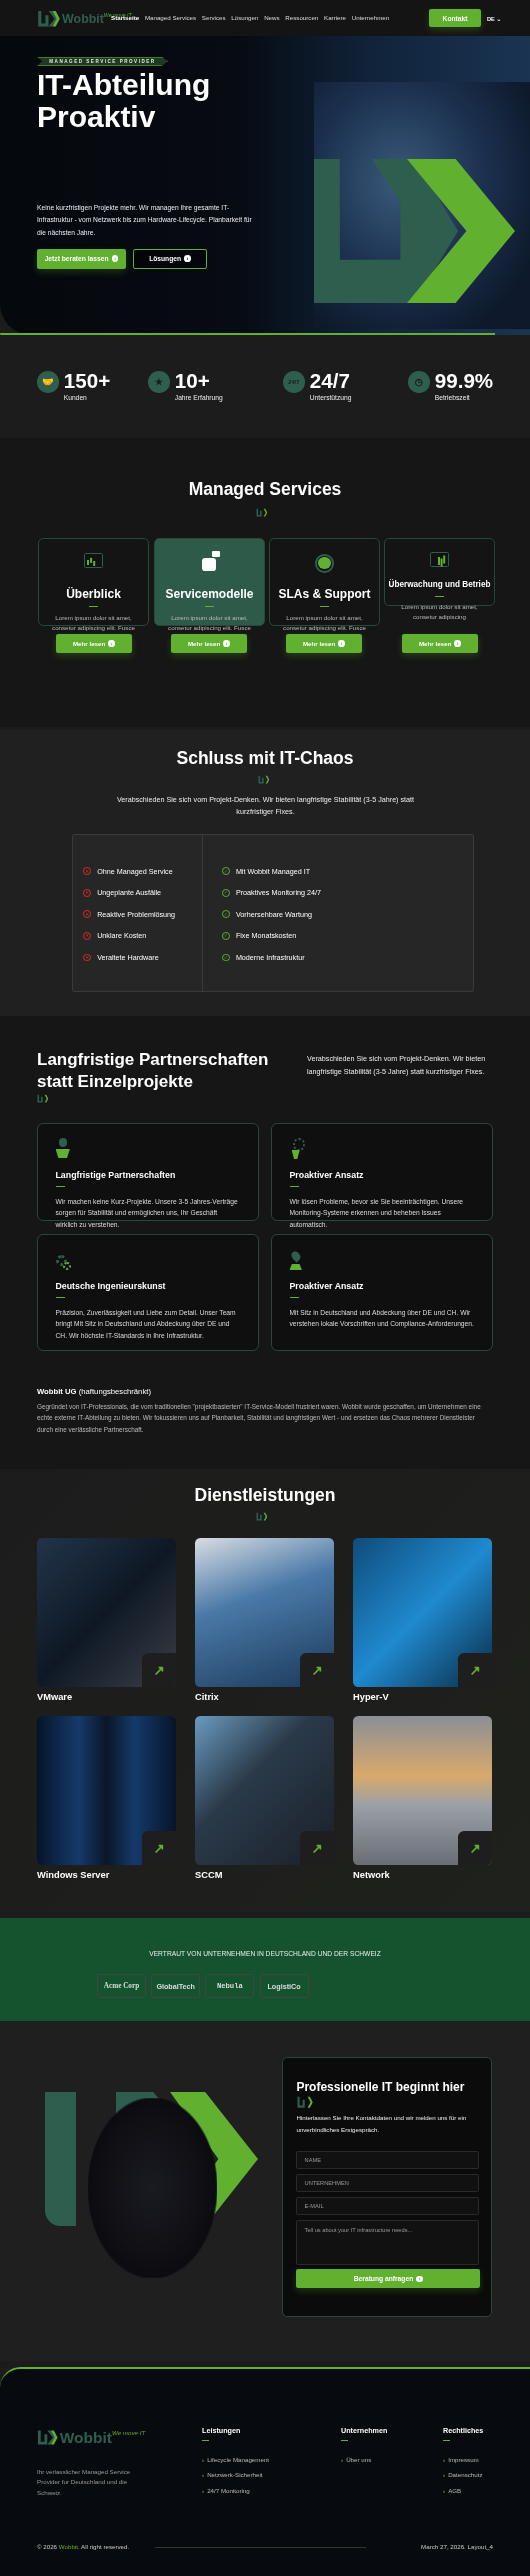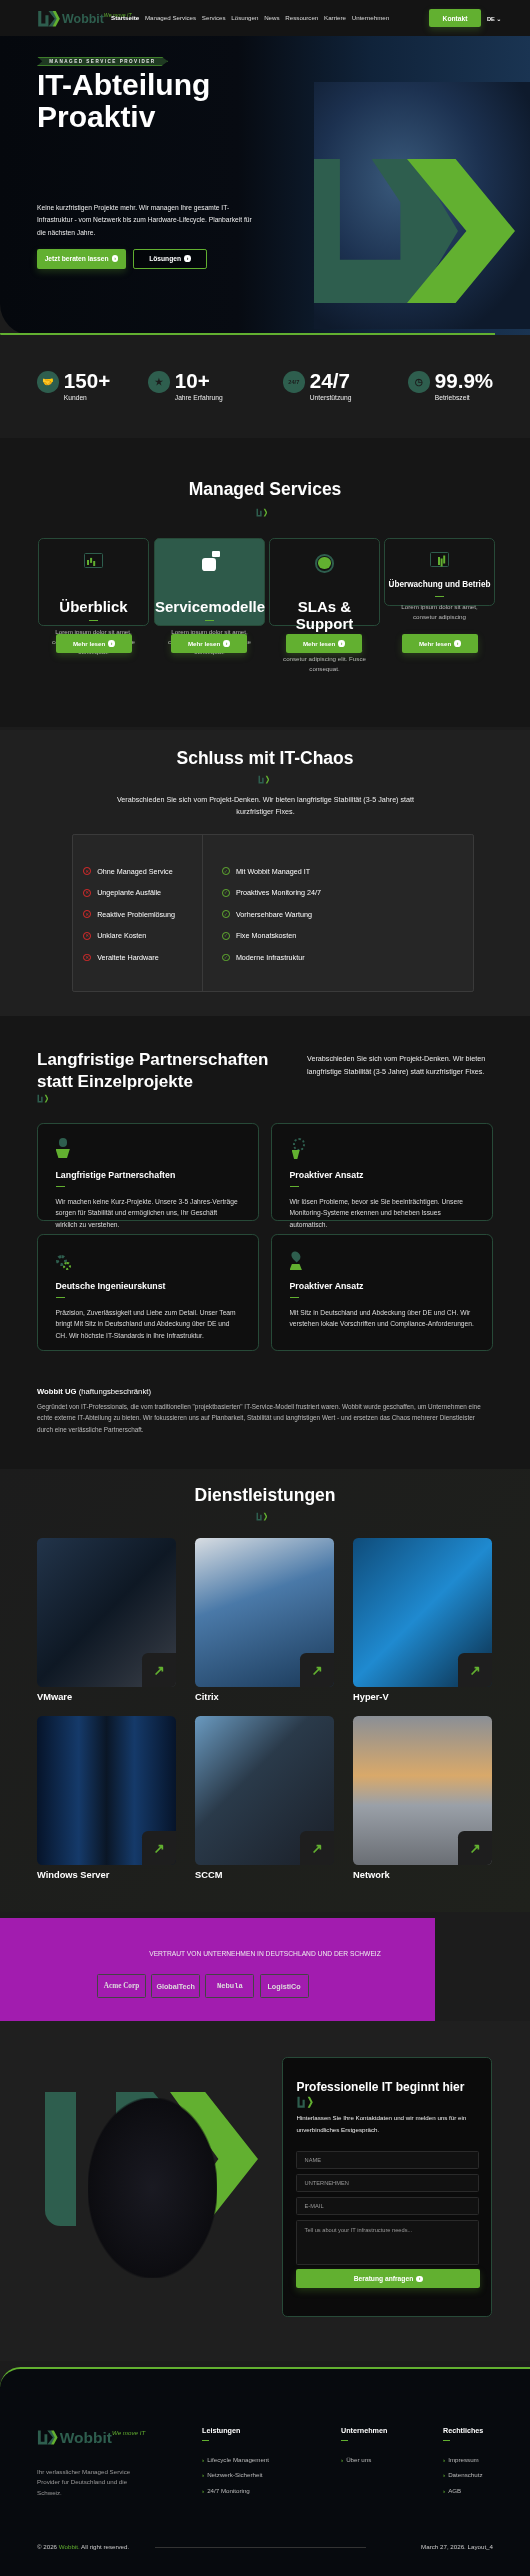--- a/index.html
+++ b/index.html
@@ -31,21 +31,21 @@
 .stat{display:flex;gap:5.2px;align-items:flex-start}
 .stat-icon{width:21.6px;height:21.6px;border-radius:50%;background:#2e5e4e;display:flex;align-items:center;justify-content:center;font-size:9.3px;color:#1c1c1c;font-weight:700}
 .stat-val{font-size:20.6px;font-weight:700;line-height:20.6px}
 .stat-label{font-size:6.7px;color:#eee;margin-top:2.1px}
 
 #managed{left:0;top:438px;width:530px;height:289px;background:#161616}
 .sec-title{width:100%;text-align:center;font-size:17.5px;font-weight:700}
 .card{position:absolute;width:111px;height:85px;border:0.5px solid #274a38;border-radius:5.2px;background:#141414;text-align:center;padding-top:11.3px}
 .card.active{background:#2e5a4a}
 .card-icon{width:27px;height:27px;margin:0 auto;position:relative}
-.card-title{font-size:15px;font-weight:700;margin-top:21px}
+.card-title{font-size:12px;font-weight:700;margin-top:10px}
 .card-line{width:9.3px;height:1px;background:#62b030;margin:5.2px auto}
 .card-text{font-size:6.2px;line-height:10.3px;color:#bbb;padding:0 11.3px}
 
 #chaos{left:0;top:730px;width:530px;height:286px;background:#202020}
 .compare{left:72px;top:834px;width:402px;height:158px;background:#262626;border:0.5px solid #3a3a3a;border-radius:2.1px}
 .cmp-col{position:absolute;top:31px;display:flex;flex-direction:column;gap:11.3px;font-size:7.2px}
 .cmp-item{display:flex;align-items:center;gap:6.2px;height:10.3px}
 .x-ic{width:7.7px;height:7.7px;border:0.8px solid #e02a2a;border-radius:50%;color:#e02a2a;font-size:4.6px;display:flex;align-items:center;justify-content:center}
 .c-ic{width:7.7px;height:7.7px;border:0.8px solid #62b030;border-radius:50%;color:#62b030;font-size:4.6px;display:flex;align-items:center;justify-content:center}
 
@@ -54,21 +54,21 @@
 .pcard-title{font-size:8.8px;font-weight:700;margin-top:7.2px}
 .pcard-line{width:9.3px;height:1px;background:#62b030;margin:6.2px 0 9.3px}
 .pcard-text{font-size:6.7px;line-height:11.3px;color:#ddd}
 
 #dienst{left:0;top:1469px;width:530px;height:443px;background:linear-gradient(135deg,#1c1c1c 0%,#1f211c 100%)}
 .svc{position:absolute;width:139px}
 .svc-img{width:139px;height:149px;border-radius:5.2px;position:relative;overflow:hidden}
 .svc-notch{position:absolute;right:0;bottom:0;width:34px;height:34px;background:#1e1e1e;border-top-left-radius:6.2px;display:flex;align-items:center;justify-content:center;color:#62b030;font-size:13.4px;font-weight:700}
 .svc-label{font-size:9.3px;font-weight:700;margin-top:5.2px}
 
-#trust{left:0;top:1918px;width:435px;height:103px;background:#a21caf}
+#trust{left:0;top:1918px;width:530px;height:103px;background:#14532d}
 .trust-logo{width:49px;height:24px;border:0.5px solid #444;border-radius:1.5px;display:flex;align-items:center;justify-content:center;font-size:7.2px;font-weight:700;color:#ddd}
 
 #contact{left:0;top:2021px;width:530px;height:340px;background:#1f1f1f}
 .form-card{left:282px;top:2057px;width:210px;height:260px;border:0.5px solid #274a38;border-radius:5.2px;background:#0b0b0b;padding:21.6px 13.4px}
 .field{width:183px;height:18.5px;border:0.5px solid #2a2a2a;background:#111;border-radius:1.5px;color:#999;font-size:5.7px;padding:0 7.2px;display:flex;align-items:center;margin-bottom:4.6px}
 
 #footer{left:0;top:2367px;width:530px;height:209px;background:#070a0e;border-radius:20.6px 0 0 0;border-top:2.1px solid #62b030}
 .f-col-title{font-size:7.2px;font-weight:700}
 .f-line{width:6.7px;height:1px;background:#62b030;margin:5.2px 0 14.4px}
 .f-link{font-size:6.2px;color:#bbb;margin-bottom:8.8px;display:flex;gap:3.1px}

